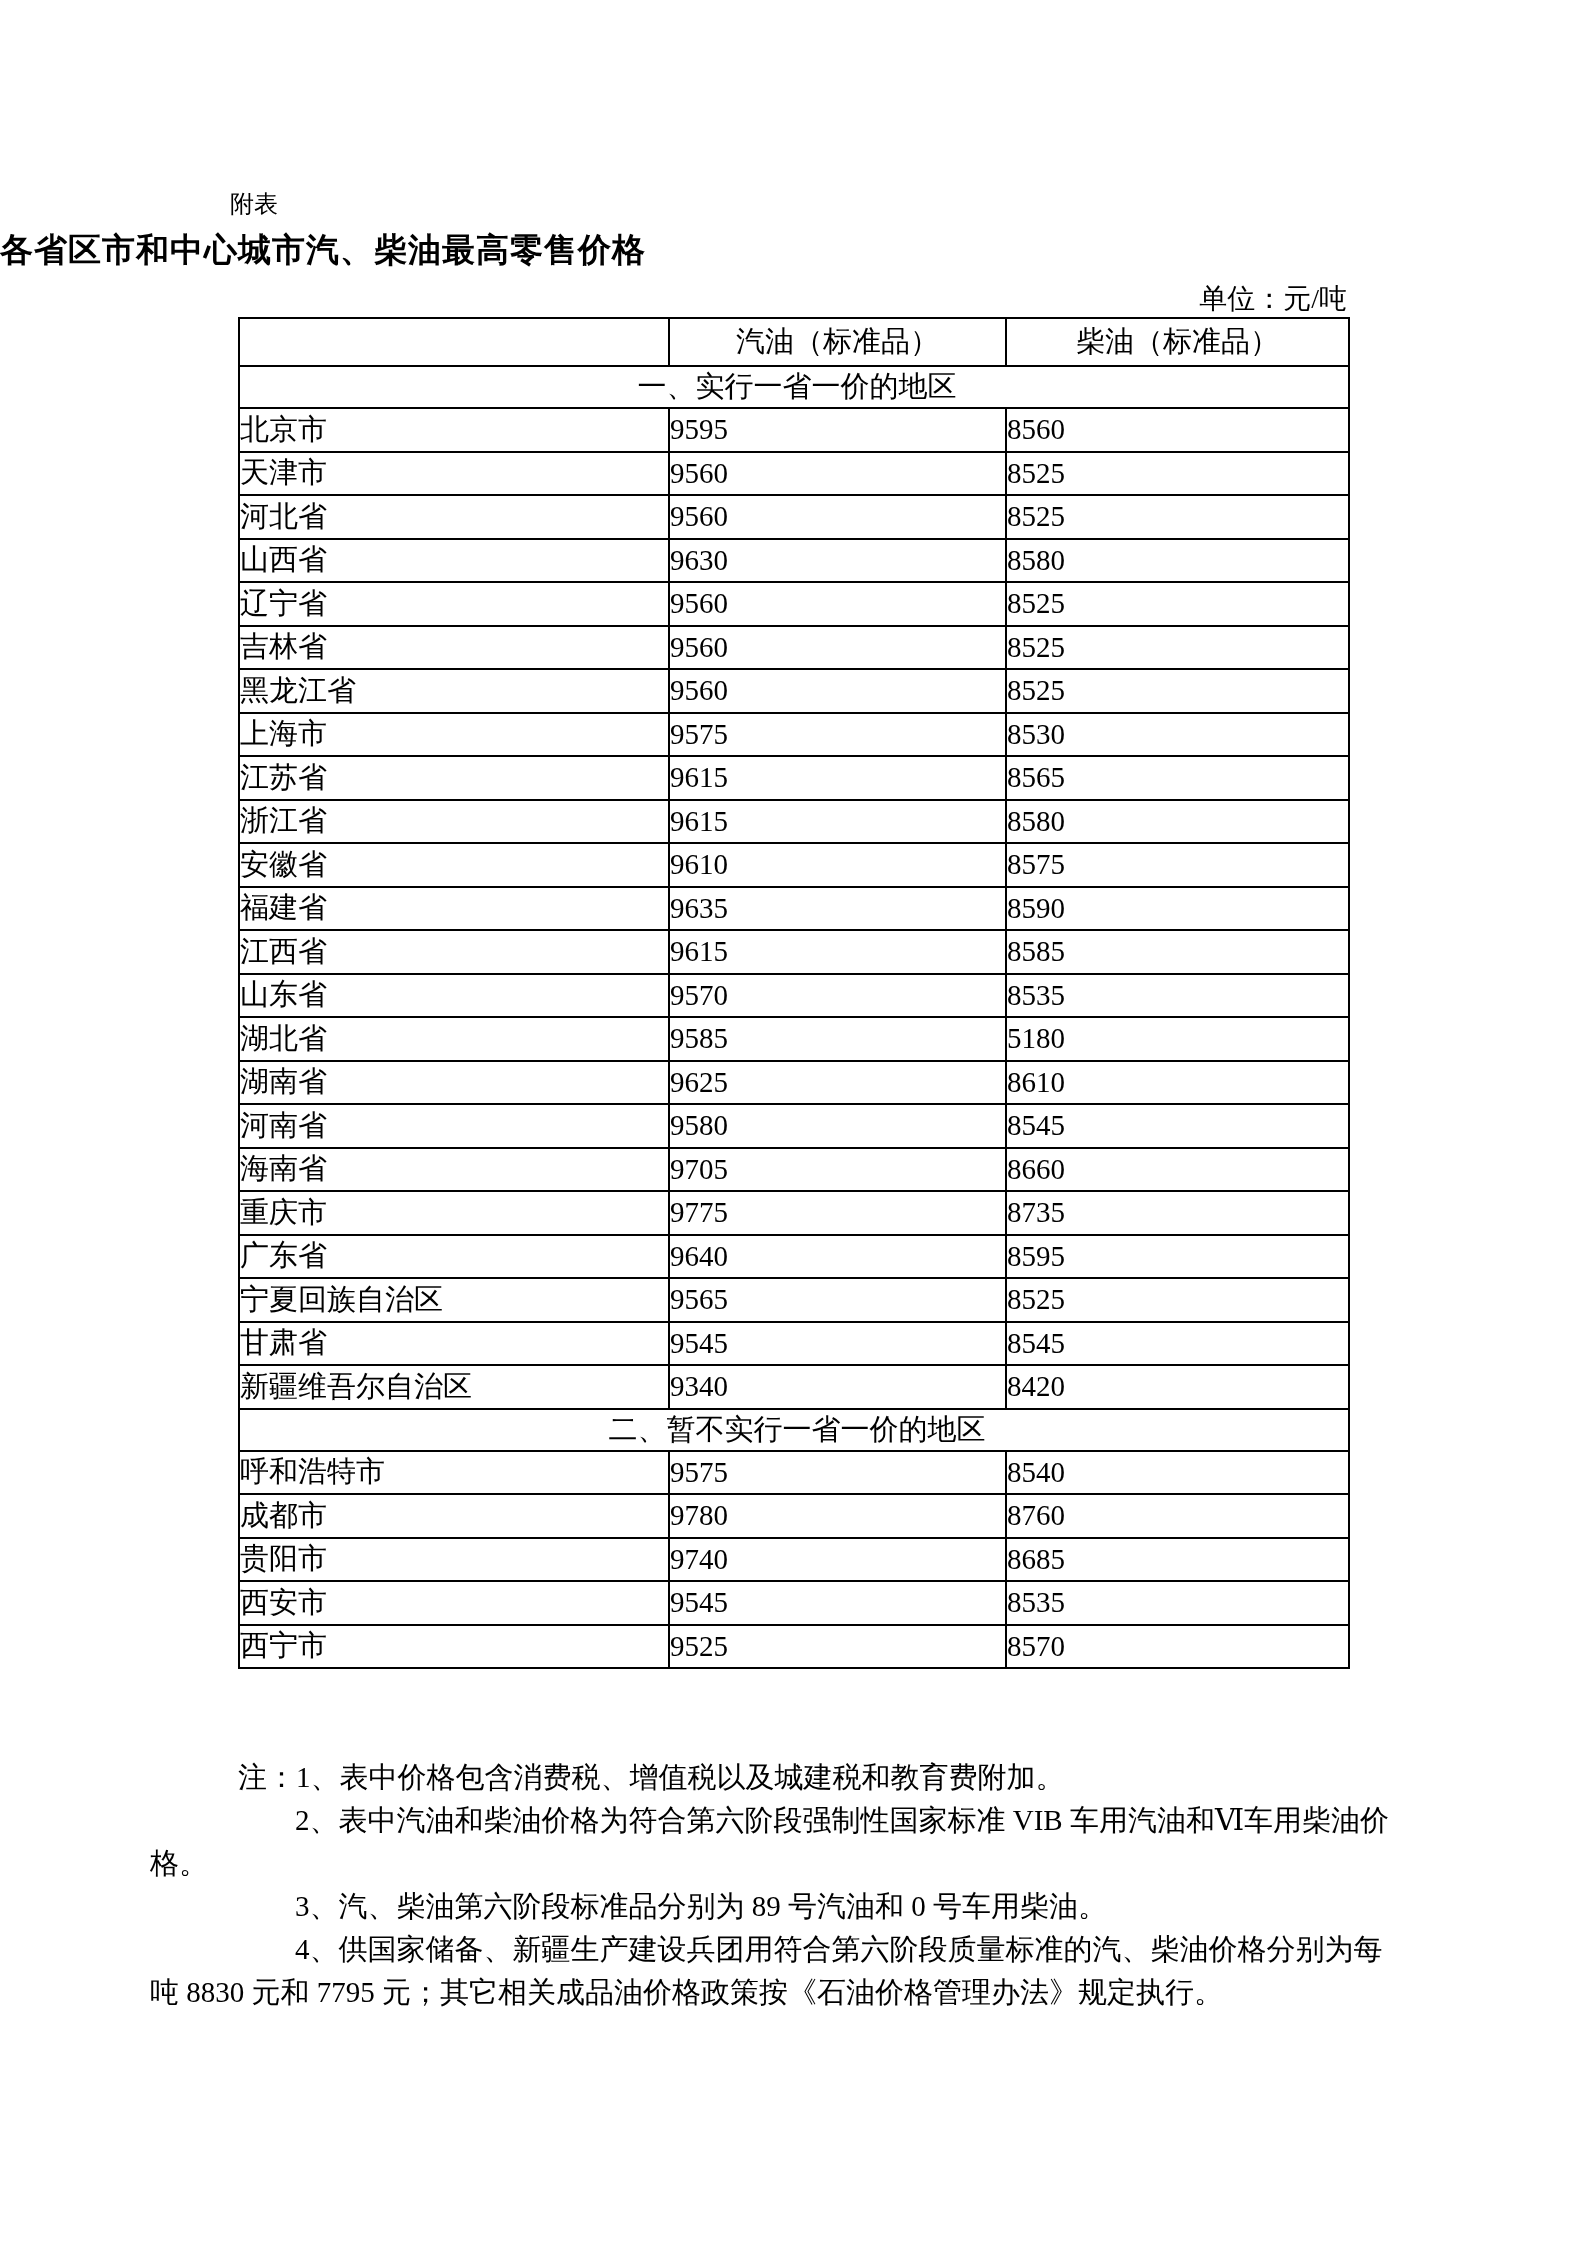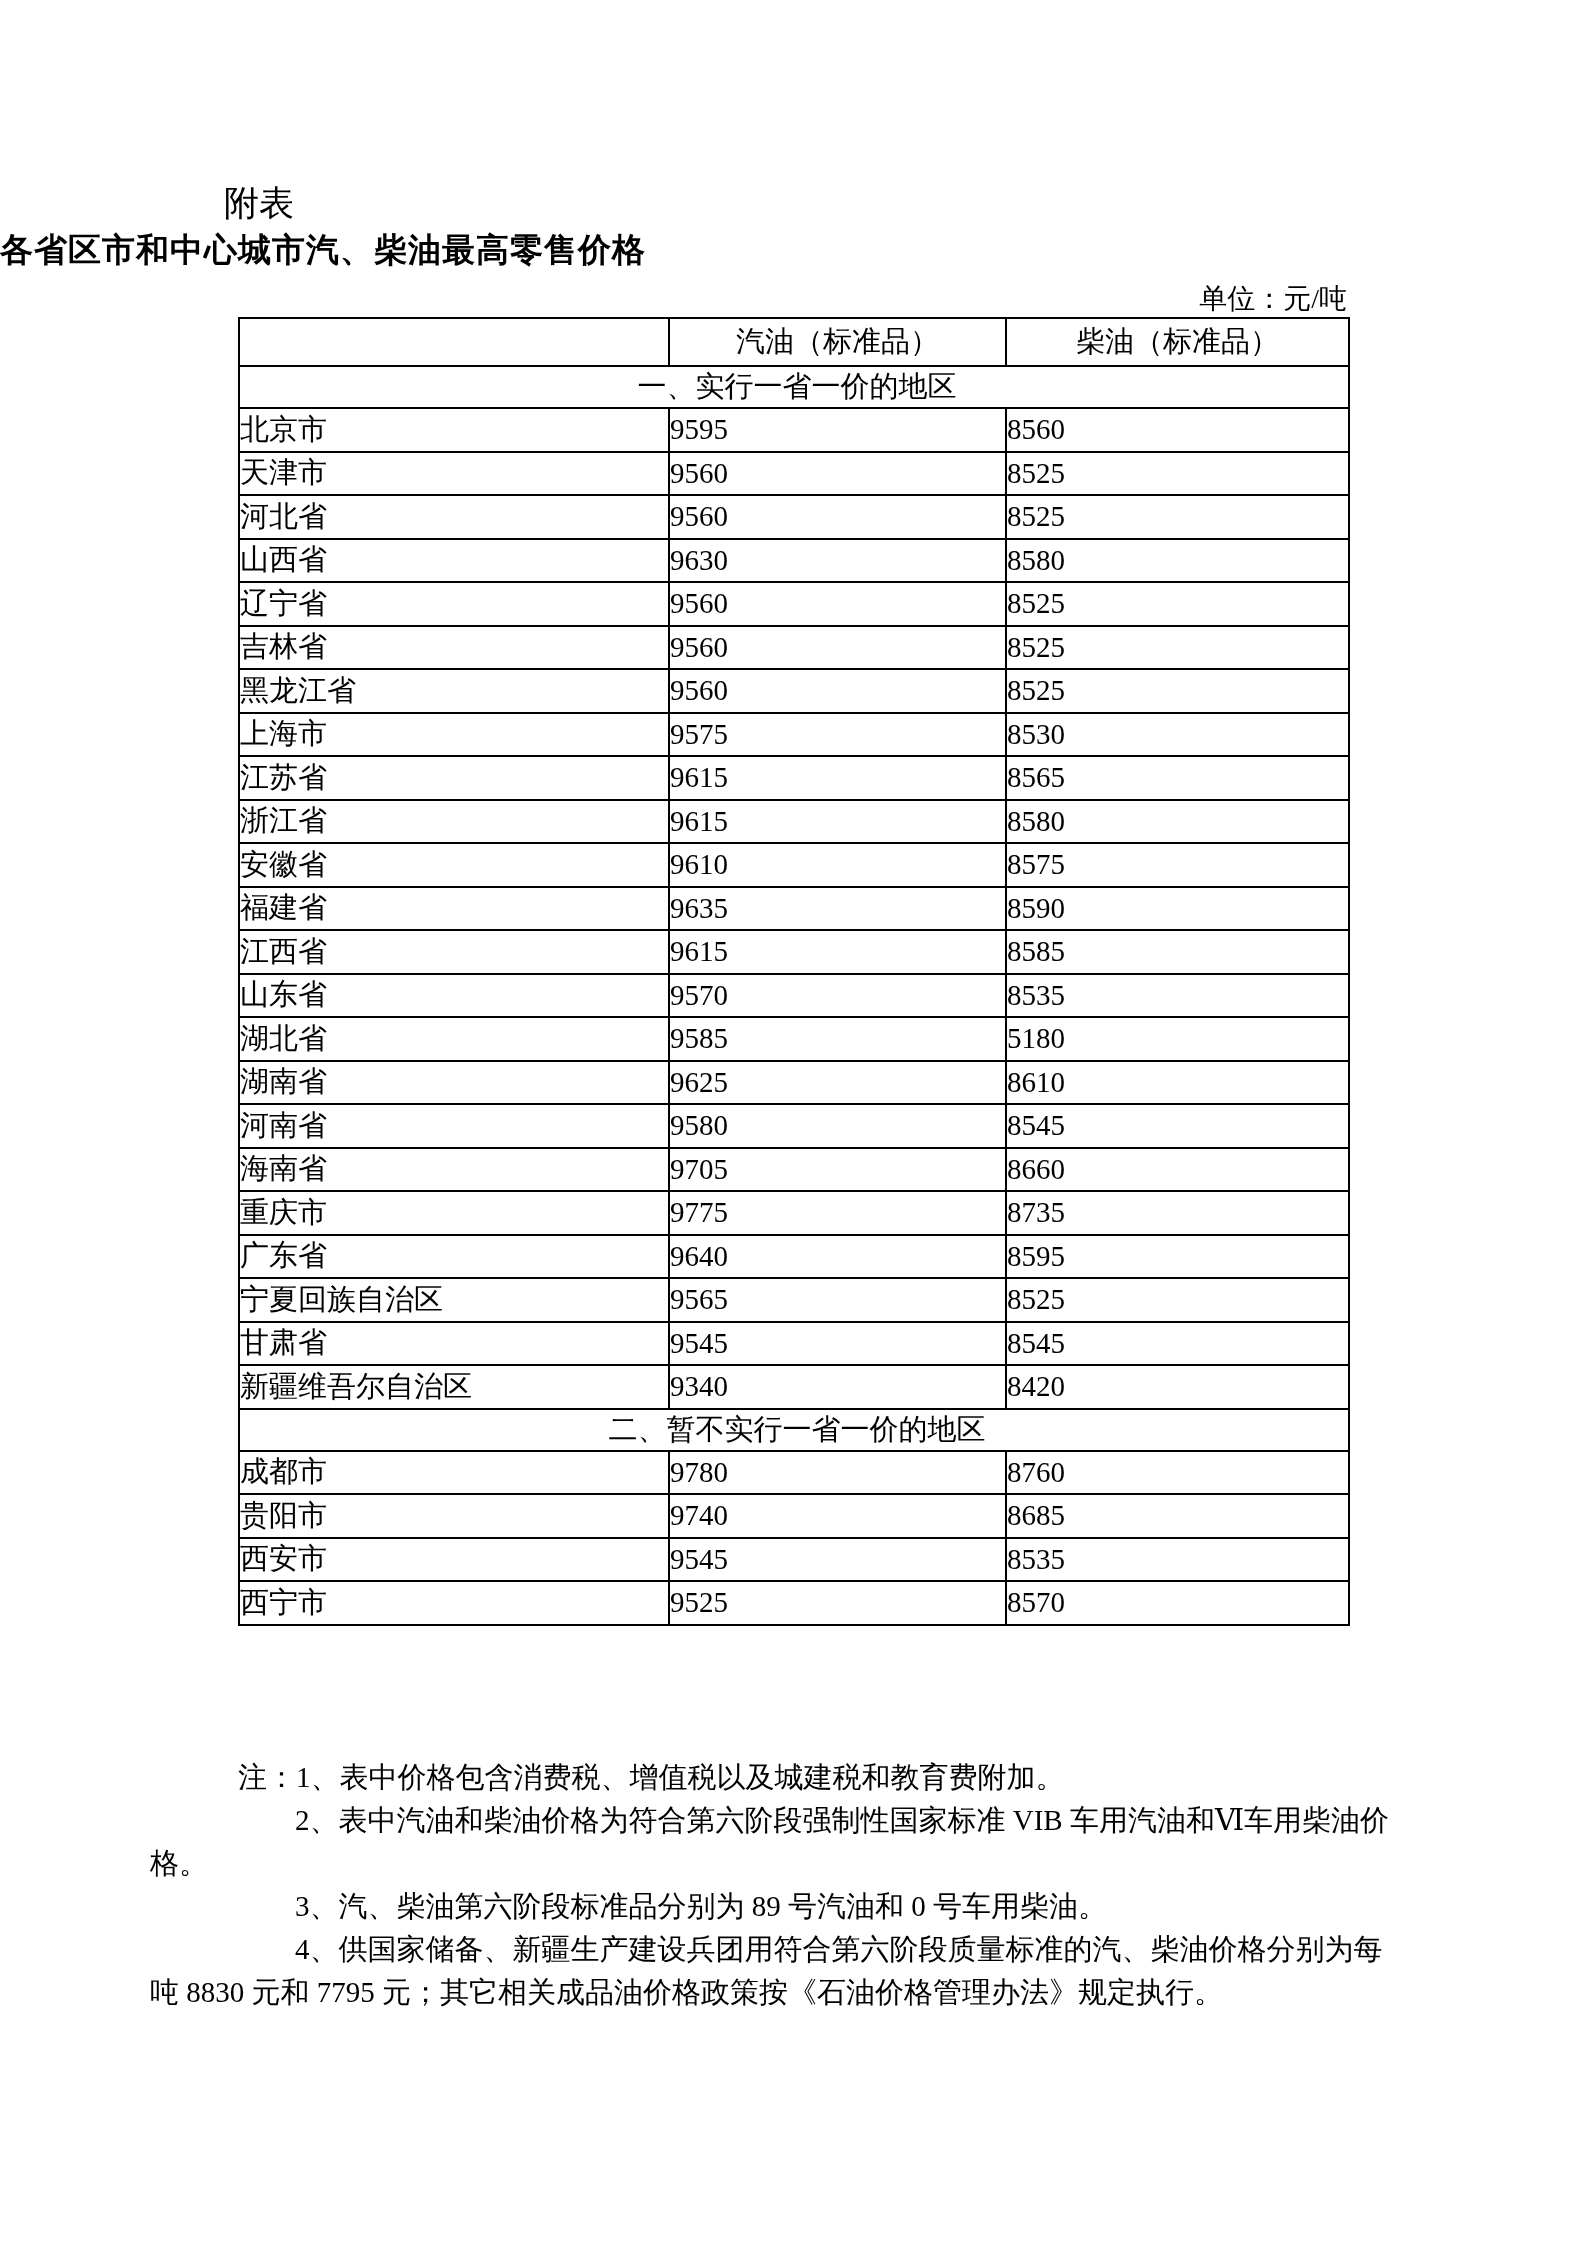--- a/index.html
+++ b/index.html
@@ -7,23 +7,23 @@
     position:relative;
     width:1587px;
     height:2245px;
     background:#ffffff;
     color:#000000;
     font-family:"Liberation Serif","DejaVu Serif",serif;
     overflow:hidden;
   }
   .annex{
     position:absolute;
-    left:224px;
+    left:230px;
     top:186px;
-    font-size:35px;
+    font-size:24px;
     line-height:36px;
   }
   .doc-title{
     position:absolute;
     left:0;
     top:228px;
     width:1587px;
     text-align:left;
     font-family:"Liberation Sans","DejaVu Sans",sans-serif;
     font-weight:bold;
@@ -216,20 +216,25 @@
         </tr>
         <tr class="data-row">
           <td class="region-cell">新疆维吾尔自治区</td>
           <td class="num-cell">9340</td>
           <td class="num-cell">8420</td>
         </tr>
         <tr class="section-row">
           <td colspan="3">二、暂不实行一省一价的地区</td>
         </tr>
         <tr class="data-row">
+          <td class="region-cell">呼和浩特市</td>
+          <td class="num-cell">9575</td>
+          <td class="num-cell">8540</td>
+        </tr>
+        <tr class="data-row">
           <td class="region-cell">成都市</td>
           <td class="num-cell">9780</td>
           <td class="num-cell">8760</td>
         </tr>
         <tr class="data-row">
           <td class="region-cell">贵阳市</td>
           <td class="num-cell">9740</td>
           <td class="num-cell">8685</td>
         </tr>
         <tr class="data-row">

